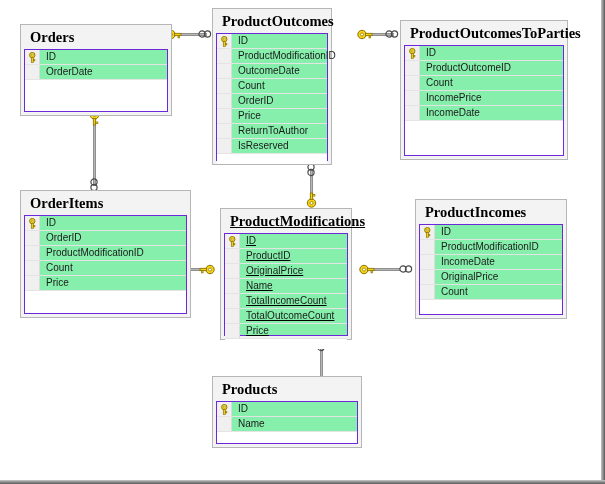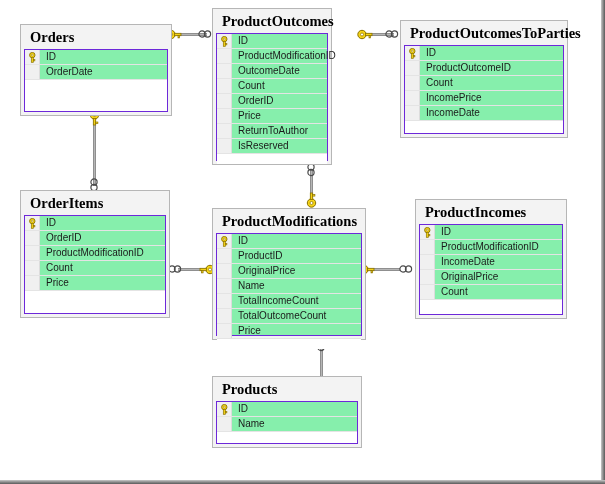--- a/index.html
+++ b/index.html
@@ -302,21 +302,21 @@
             <div class="gutter"></div>
             <div class="field-name">ReturnToAuthor</div>
           </div>
           <div class="field-row">
             <div class="gutter"></div>
             <div class="field-name">IsReserved</div>
           </div>
           <div class="filler" style="flex: 1 1 0%; min-height: 10px;"></div>
         </div>
       </div>
-      <div class="table-box" style="left: 400px; top: 20px; width: 168px; height: 118px;">
+      <div class="table-box" style="left: 400px; top: 20px; width: 168px; height: 140px;">
         <div class="table-title">ProductOutcomesToParties</div>
         <div class="fields" style="height: calc(100% - 21px); display: flex; flex-direction: column;">
           <div class="field-row">
             <div class="gutter">
               <svg class="key-glyph" width="9" height="11" viewBox="0 0 9 11">
                 <circle cx="4.3" cy="3.1" r="2.7" fill="#f5d316" stroke="#8a7200" stroke-width="0.9"></circle>
                 <circle cx="4.3" cy="3.1" r="0.9" fill="#ffffff" stroke="#8a7200" stroke-width="0.5"></circle>
                 <rect x="3.3" y="5.3" width="2" height="5" fill="#f5d316" stroke="#8a7200" stroke-width="0.7"></rect>
                 <rect x="5.3" y="7.6" width="1.6" height="1.3" fill="#f5d316" stroke="#8a7200" stroke-width="0.6"></rect>
               </svg>
@@ -335,21 +335,21 @@
             <div class="gutter"></div>
             <div class="field-name">IncomePrice</div>
           </div>
           <div class="field-row">
             <div class="gutter"></div>
             <div class="field-name">IncomeDate</div>
           </div>
           <div class="filler" style="flex: 1 1 0%; min-height: 10px;"></div>
         </div>
       </div>
-      <div class="table-box" style="left: 20px; top: 190px; width: 150px; height: 128px;">
+      <div class="table-box" style="left: 20px; top: 190px; width: 171px; height: 128px;">
         <div class="table-title">OrderItems</div>
         <div class="fields" style="height: calc(100% - 21px); display: flex; flex-direction: column;">
           <div class="field-row">
             <div class="gutter">
               <svg class="key-glyph" width="9" height="11" viewBox="0 0 9 11">
                 <circle cx="4.3" cy="3.1" r="2.7" fill="#f5d316" stroke="#8a7200" stroke-width="0.9"></circle>
                 <circle cx="4.3" cy="3.1" r="0.9" fill="#ffffff" stroke="#8a7200" stroke-width="0.5"></circle>
                 <rect x="3.3" y="5.3" width="2" height="5" fill="#f5d316" stroke="#8a7200" stroke-width="0.7"></rect>
                 <rect x="5.3" y="7.6" width="1.6" height="1.3" fill="#f5d316" stroke="#8a7200" stroke-width="0.6"></rect>
               </svg>
@@ -368,21 +368,21 @@
             <div class="gutter"></div>
             <div class="field-name">Count</div>
           </div>
           <div class="field-row">
             <div class="gutter"></div>
             <div class="field-name">Price</div>
           </div>
           <div class="filler" style="flex: 1 1 0%; min-height: 10px;"></div>
         </div>
       </div>
-      <div class="table-box" style="left: 212px; top: 208px; width: 154px; height: 132px;">
+      <div class="table-box" style="left: 220px; top: 208px; width: 132px; height: 132px; text-decoration: underline;">
         <div class="table-title">ProductModifications</div>
         <div class="fields" style="height: calc(100% - 21px); display: flex; flex-direction: column;">
           <div class="field-row">
             <div class="gutter">
               <svg class="key-glyph" width="9" height="11" viewBox="0 0 9 11">
                 <circle cx="4.3" cy="3.1" r="2.7" fill="#f5d316" stroke="#8a7200" stroke-width="0.9"></circle>
                 <circle cx="4.3" cy="3.1" r="0.9" fill="#ffffff" stroke="#8a7200" stroke-width="0.5"></circle>
                 <rect x="3.3" y="5.3" width="2" height="5" fill="#f5d316" stroke="#8a7200" stroke-width="0.7"></rect>
                 <rect x="5.3" y="7.6" width="1.6" height="1.3" fill="#f5d316" stroke="#8a7200" stroke-width="0.6"></rect>
               </svg>

